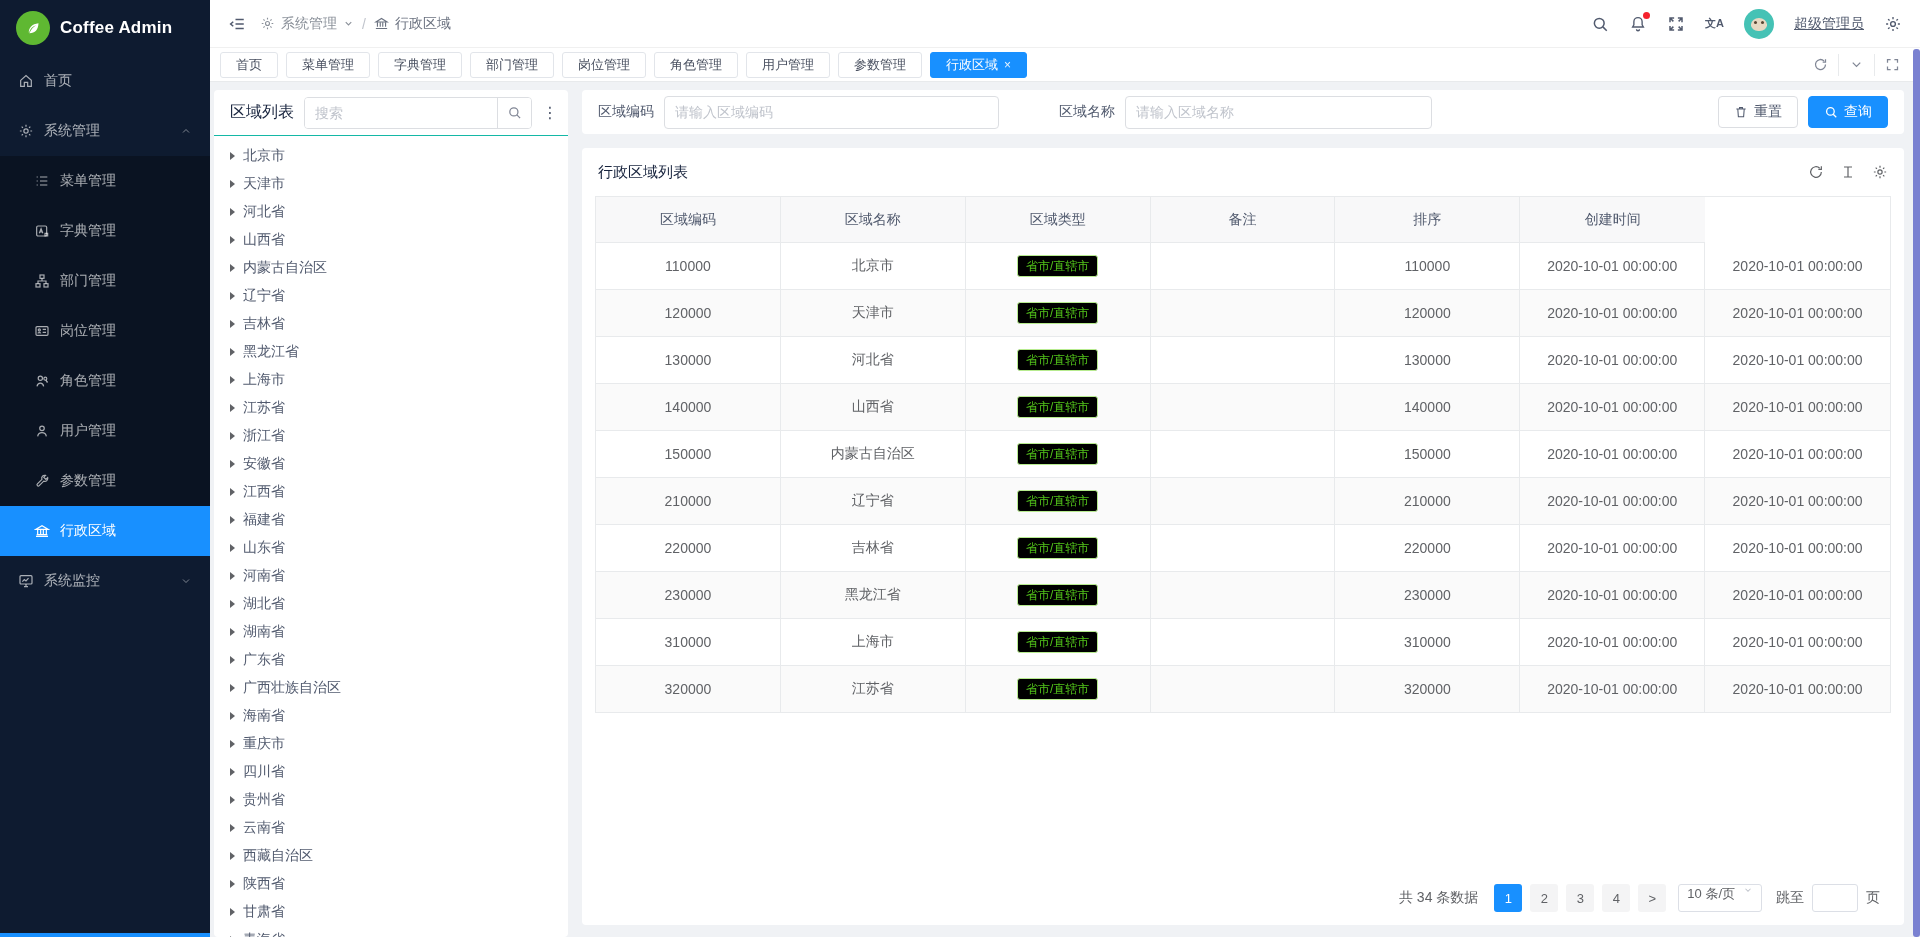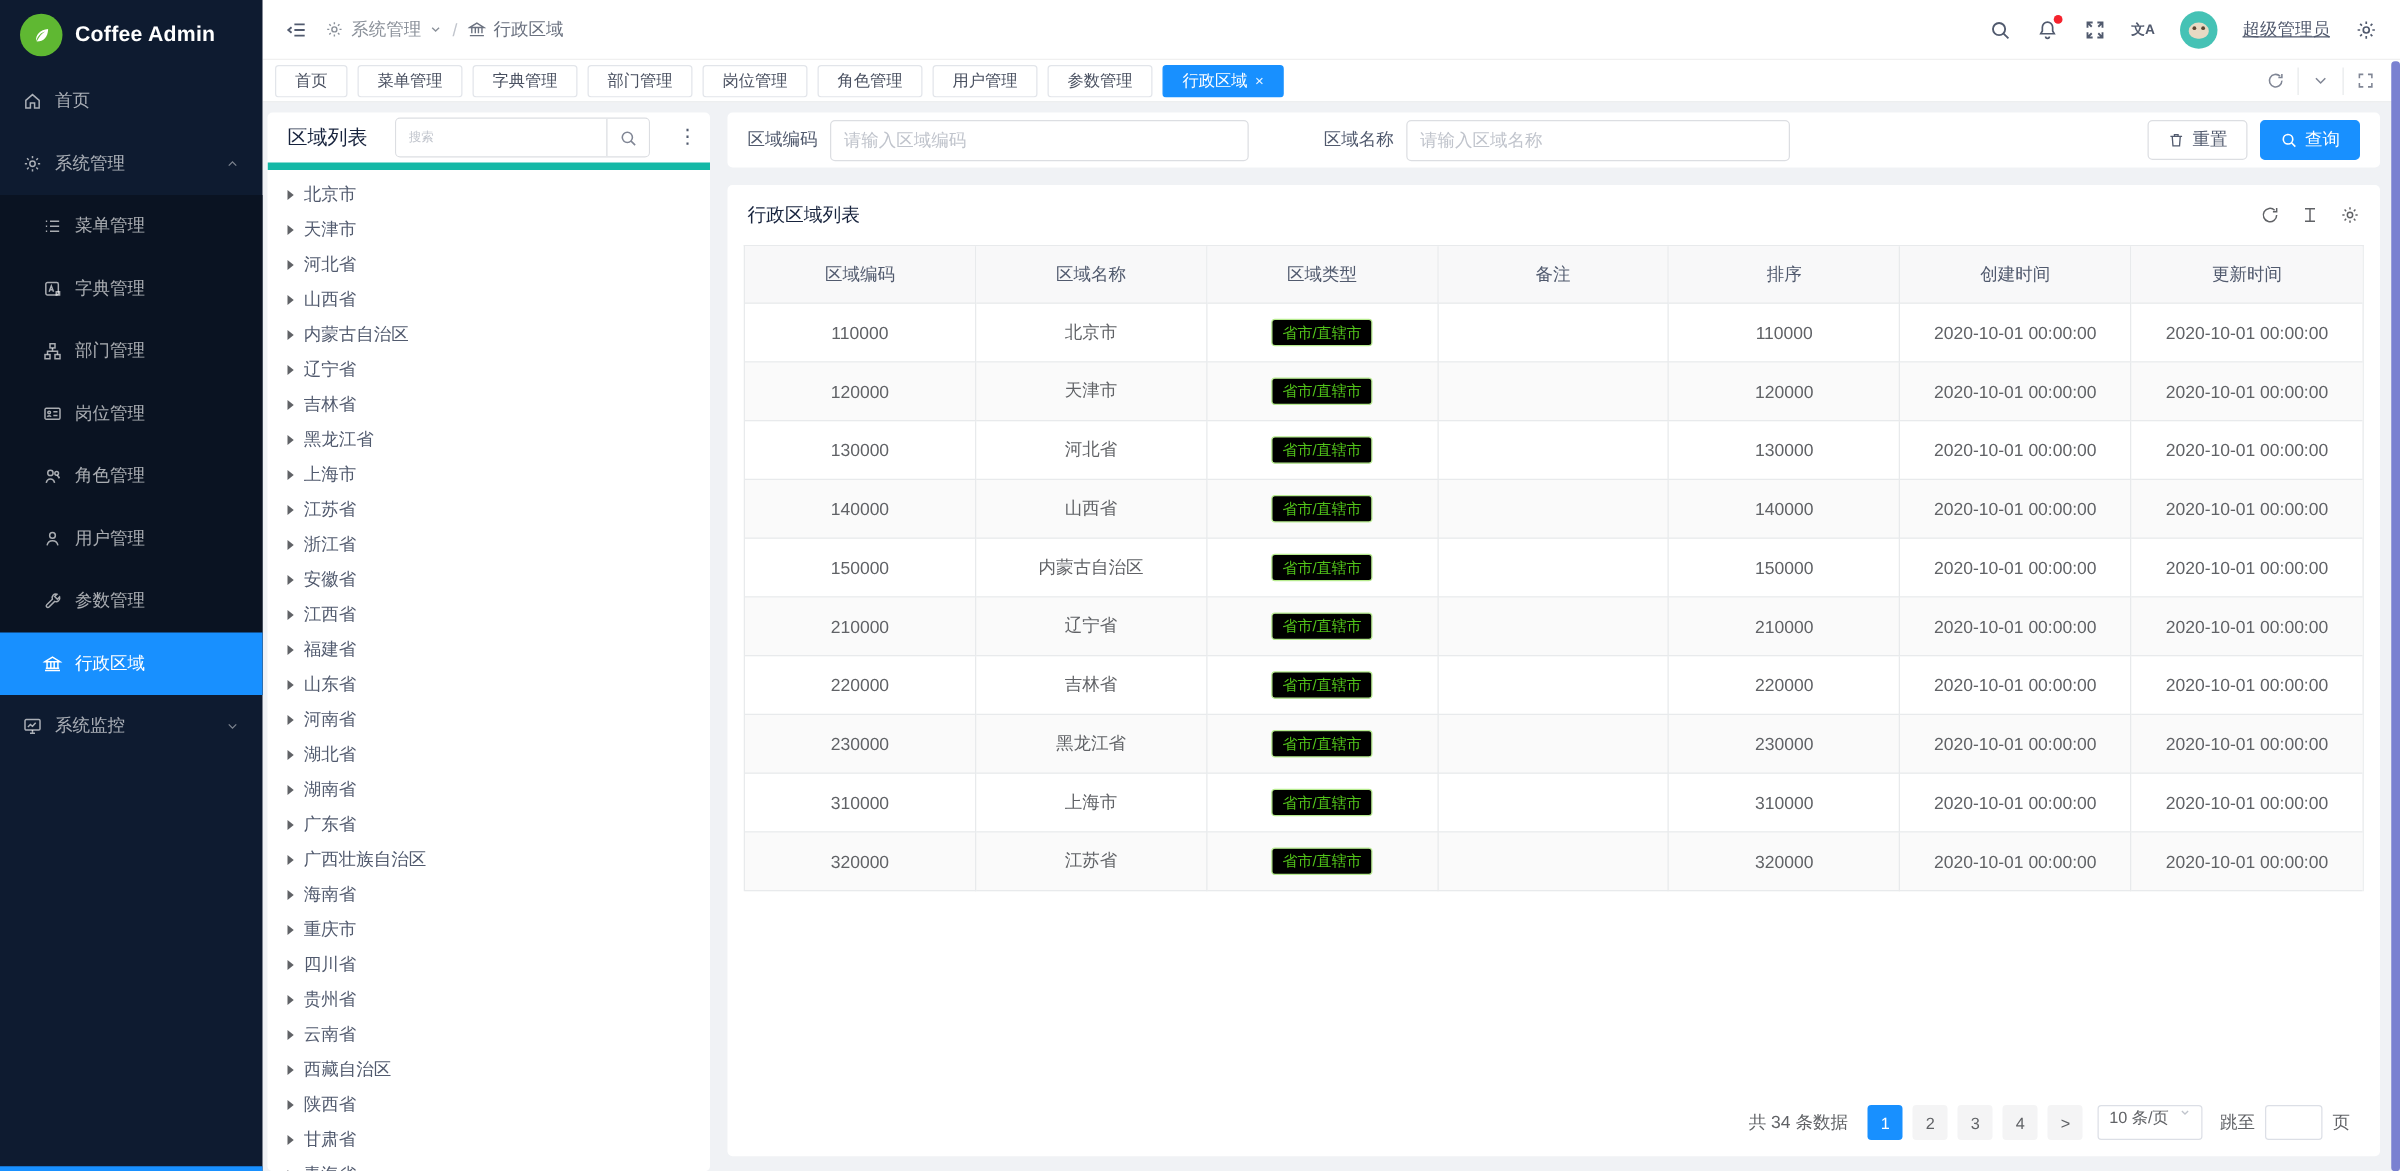--- a/index.html
+++ b/index.html
@@ -48,24 +48,24 @@
   .tab-tool { width:36px; height:22px; display:flex; align-items:center; justify-content:center; color:#808695; cursor:pointer; }
   .tab-tool + .tab-tool { border-left:1px solid #e8eaec; }
   .tab-tool svg { width:15px; height:15px; }
 
   
   .content { flex:1; display:flex; gap:14px; padding:8px 16px 0 4px; overflow:hidden; }
   .card { background:#fff; border-radius:4px; }
 
   
   .tree-card { width:354px; flex:0 0 354px; display:flex; flex-direction:column; overflow:hidden; }
-  .tree-head { height:46px; display:flex; align-items:center; gap:22px; padding:0 12px 0 16px; border-bottom:6px solid #14b8a6; }
+  .tree-head { height:46px; display:flex; align-items:center; gap:10px; padding:0 12px 0 16px; border-bottom:1px solid #14b8a6; }
   .tree-title { font-size:16px; color:#17233d; white-space:nowrap; }
   .tree-search { flex:1; height:32px; display:flex; border:1px solid #dcdee2; border-radius:4px; overflow:hidden; }
-  .tree-search input { flex:1; border:0; outline:none; padding:0 10px; font-size:10px; color:#ef4444; min-width:0; }
+  .tree-search input { flex:1; border:0; outline:none; padding:0 10px; font-size:14px; color:#ef4444; min-width:0; }
   .tree-search input::placeholder { color:#c0c4cc; }
   .tree-search-btn { width:34px; border-left:1px solid #dcdee2; display:flex; align-items:center; justify-content:center; color:#808695; cursor:pointer; background:#fff; }
   .tree-search-btn svg { width:15px; height:15px; }
   .kebab { width:14px; text-align:center; color:#515a6e; font-size:16px; letter-spacing:0; cursor:pointer; line-height:1; }
   .tree-body { flex:1; overflow:hidden; padding:6px 0 0 10px; }
   .tree-item { height:28px; display:flex; align-items:center; gap:8px; padding-left:6px; cursor:pointer; color:#515a6e; font-size:14px; }
   .caret { width:0; height:0; border-left:5px solid #606266; border-top:4px solid transparent; border-bottom:4px solid transparent; flex:0 0 5px; }
 
   
   .right-col { flex:1; display:flex; flex-direction:column; gap:14px; min-width:0; }
@@ -498,21 +498,20 @@
           </div>
 
           <div class="grid">
             <div class="tr thead">
                 <div class="th">区域编码</div>
                 <div class="th">区域名称</div>
                 <div class="th">区域类型</div>
                 <div class="th">备注</div>
                 <div class="th">排序</div>
                 <div class="th">创建时间</div>
-                <div class="th">更新时间</div>
               </div>
             <div class="tbody">
                 <div class="tr">
                   <div class="td">110000</div>
                   <div class="td">北京市</div>
                   <div class="td">
                     <span class="badge">省市/直辖市</span>
                   </div>
                   <div class="td"></div>
                   <div class="td">110000</div>

